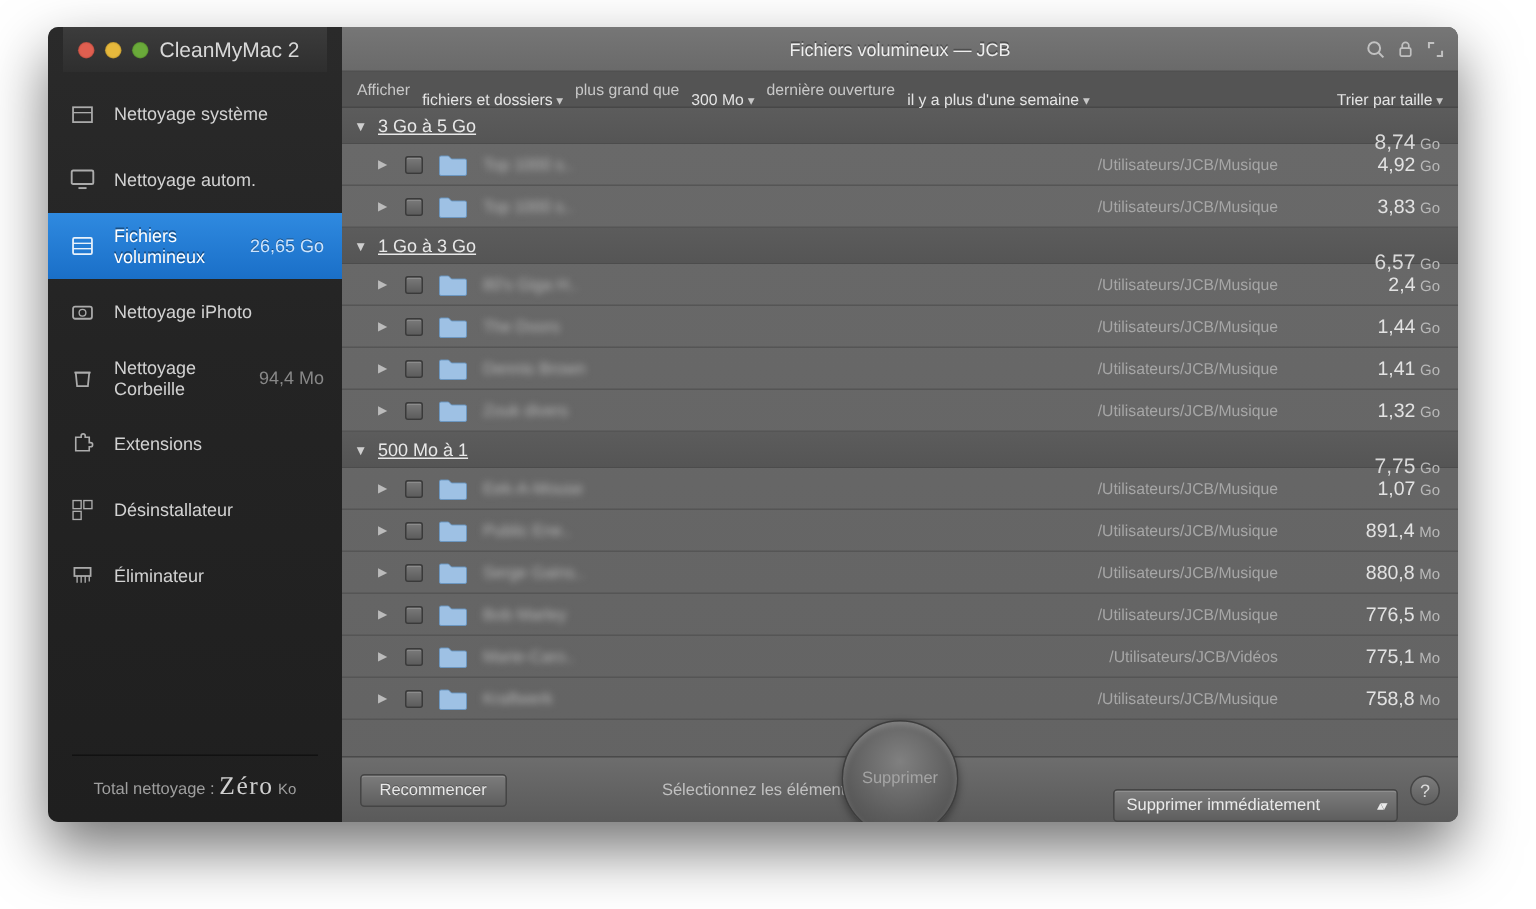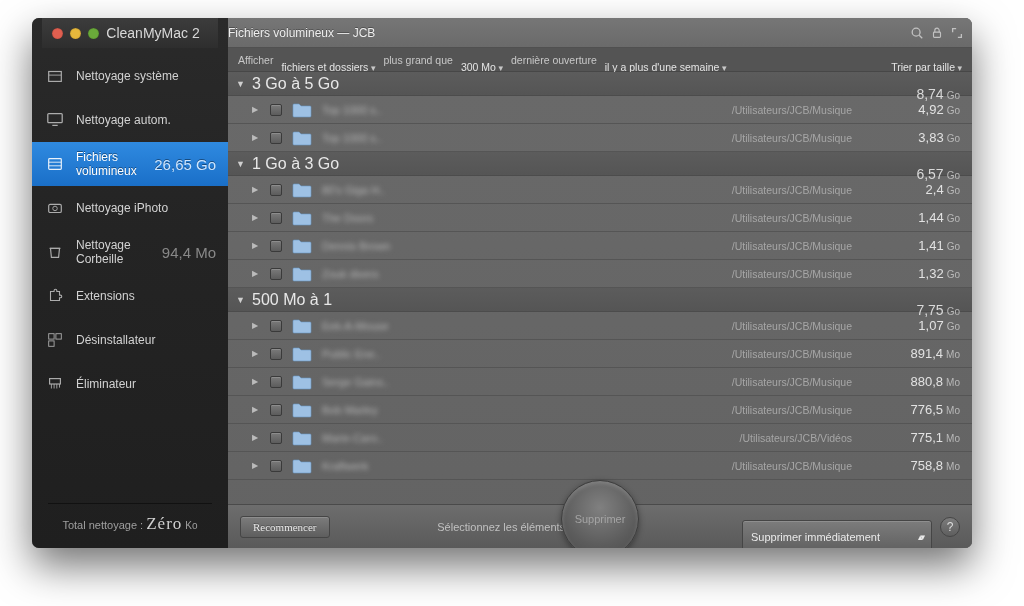--- a/index.html
+++ b/index.html
@@ -14,54 +14,54 @@
     .titlebar { height: 30px; display: flex; align-items: center; padding: 0 10px; background: linear-gradient(#3c3c3c,#2e2e2e); }
     .tl-btn { width: 11px; height: 11px; border-radius: 50%; margin-right: 7px; box-shadow: inset 0 0 1px rgba(0,0,0,.6); }
     .tl-red { background: #e05f50; } .tl-yel { background: #e6b83c; } .tl-grn { background: #6aaa3a; }
     .app-title { flex: 1; text-align: right; font-size: 14px; color: #d8d8d8; padding-right: 8px; }
     .side-items { flex: 1; padding-top: 6px; }
     .sitem { height: 44px; display: flex; align-items: center; padding: 0 12px; font-size: 12px; color: #d2d2d2; cursor: pointer; }
     .sitem.selected { background: linear-gradient(#2f8ae0,#1a6fc8); color: #fff; text-shadow: 0 -1px 0 rgba(0,0,0,.4); }
     .sicon { width: 22px; height: 20px; margin-right: 10px; display: inline-flex; align-items: center; justify-content: center; opacity: .9; }
     .sicon svg { width: 20px; height: 18px; }
     .slabel { flex: 1; }
-    .svalue { font-size: 15px; color: #888; }
+    .svalue { font-size: 12px; color: #888; }
     .sitem.selected .svalue { color: #cce5ff; }
     .side-footer { padding: 10px 14px 14px; font-size: 11px; color: #9f9f9f; border-top: 1px solid #111; }
     .side-footer .big { font-family: Georgia, serif; font-size: 17px; color: #cfcfcf; letter-spacing: 1px; }
     .side-footer .unit { font-size: 10px; }
     
     .main { flex: 1; background: linear-gradient(#6a6a6a,#636363); display: flex; flex-direction: column; color: #ddd; }
-    .main-title { height: 30px; background: linear-gradient(#767676,#6a6a6a); display: flex; align-items: center; justify-content: flex-start; position: relative; border-bottom: 1px solid #505050; }
+    .main-title { height: 30px; background: linear-gradient(#767676,#6a6a6a); display: flex; align-items: center; justify-content: center; position: relative; border-bottom: 1px solid #505050; }
     .main-title span { font-size: 12px; color: #eee; text-shadow: 0 -1px 0 rgba(0,0,0,.3); }
     .title-right { position: absolute; right: 8px; display: flex; gap: 6px; align-items: center; }
     .ticon { width: 14px; height: 14px; opacity: .75; }
     .filterbar { height: 24px; background: #545454; display: flex; align-items: center; font-size: 10.5px; color: #c8c8c8; padding: 0 10px; border-bottom: 1px solid #474747; gap: 8px; white-space: nowrap; }
     .filter-link { color: #e4e4e4; cursor: pointer; margin-top: 15px; }
     .caret::after { content: " ▾"; font-size: 9px; opacity: .8; }
     .fspacer { flex: 1; }
     .list { flex: 1; overflow: hidden; font-size: 11.5px; }
     .group-hdr { height: 24px; background: linear-gradient(#5c5c5c,#555); display: flex; align-items: center; padding: 0 12px 0 8px; color: #e8e8e8; border-bottom: 1px solid #4c4c4c; }
     .disclose { width: 10px; color: #cfcfcf; margin-right: 6px; font-size: 9px; }
-    .grp-label { flex: 1; font-size: 16px; }
+    .grp-label { flex: 1; font-size: 12px; text-decoration: underline; }
     .grp-size { color: #d9d9d9; font-size: 14px; margin-top: 20px; }
     .grp-size .u { font-size: 10px; color: #b8b8b8; margin-left: 3px; }
     .row { height: 28px; display: flex; align-items: center; padding: 0 12px 0 24px; border-bottom: 1px solid #555; }
     .row .disclose { width: 10px; margin-right: 8px; font-size: 8px; color: #bbb; }
     .chk { width: 12px; height: 12px; border: 1px solid #3a3a3a; background: linear-gradient(#7a7a7a,#5c5c5c); border-radius: 2px; margin-right: 10px; box-shadow: inset 0 1px 0 rgba(255,255,255,.15); }
     .folder { width: 20px; height: 16px; margin-right: 10px; }
     .fname { width: 140px; color: #b5b5b5; filter: blur(2.5px); font-size: 11px; }
     .fpath { flex: 1; text-align: right; padding-right: 26px; color: #a6a6a6; font-size: 10.5px; }
     .fsize { width: 82px; text-align: right; color: #e2e2e2; font-size: 13px; }
     .fsize .u { font-size: 10px; color: #b8b8b8; margin-left: 3px; }
     
     .bbar { height: 44px; background: linear-gradient(#6d6d6d,#5a5a5a); border-top: 1px solid #4a4a4a; display: flex; align-items: center; padding: 0 12px; position: relative; }
-    .btn { height: 22px; padding: 0 12px; background: linear-gradient(#7c7c7c,#5e5e5e); border: 1px solid #454545; border-radius: 3px; color: #e8e8e8; font-size: 11px; text-shadow: 0 -1px 0 rgba(0,0,0,.3); cursor: pointer; display: inline-flex; align-items: center; box-shadow: inset 0 1px 0 rgba(255,255,255,.15); font-family: Liberation Serif, serif; }
+    .btn { height: 22px; padding: 0 12px; background: linear-gradient(#7c7c7c,#5e5e5e); border: 1px solid #454545; border-radius: 3px; color: #e8e8e8; font-size: 11px; text-shadow: 0 -1px 0 rgba(0,0,0,.3); cursor: pointer; display: inline-flex; align-items: center; box-shadow: inset 0 1px 0 rgba(255,255,255,.15); }
     .bmsg { flex: 1; text-align: center; font-size: 11px; color: #c0c0c0; padding-right: 60px; }
-    .dropdown { width: 190px; height: 22px; background: linear-gradient(#7c7c7c,#5e5e5e); border: 1px solid #454545; border-radius: 3px; color: #eaeaea; font-size: 11px; display: flex; align-items: center; padding: 16px 8px; justify-content: space-between; margin-right: 8px; box-shadow: inset 0 1px 0 rgba(255,255,255,.15); margin-top: 21px; }
+    .dropdown { width: 190px; height: 22px; background: linear-gradient(#7c7c7c,#5e5e5e); border: 1px solid #454545; border-radius: 3px; color: #eaeaea; font-size: 11px; display: flex; align-items: center; padding: 4px 8px; justify-content: space-between; margin-right: 8px; box-shadow: inset 0 1px 0 rgba(255,255,255,.15); margin-top: 21px; }
     .help { width: 20px; height: 20px; border-radius: 50%; background: linear-gradient(#7c7c7c,#5e5e5e); border: 1px solid #454545; color: #ddd; font-size: 12px; display: flex; align-items: center; justify-content: center; }
     .bigcircle { position: absolute; left: 50%; transform: translateX(-50%); bottom: -10px; width: 78px; height: 78px; border-radius: 50%; background: radial-gradient(circle at 50% 35%, #808080, #5c5c5c 60%, #4a4a4a); border: 1px solid #3d3d3d; box-shadow: 0 2px 6px rgba(0,0,0,.4), inset 0 2px 4px rgba(255,255,255,.2); display: flex; align-items: center; justify-content: center; font-size: 11px; color: #a4a4a4; }
   </style>
 </head>
 <body>
 
 <div class="window">
 
   <div class="sidebar">
     <div class="titlebar">

